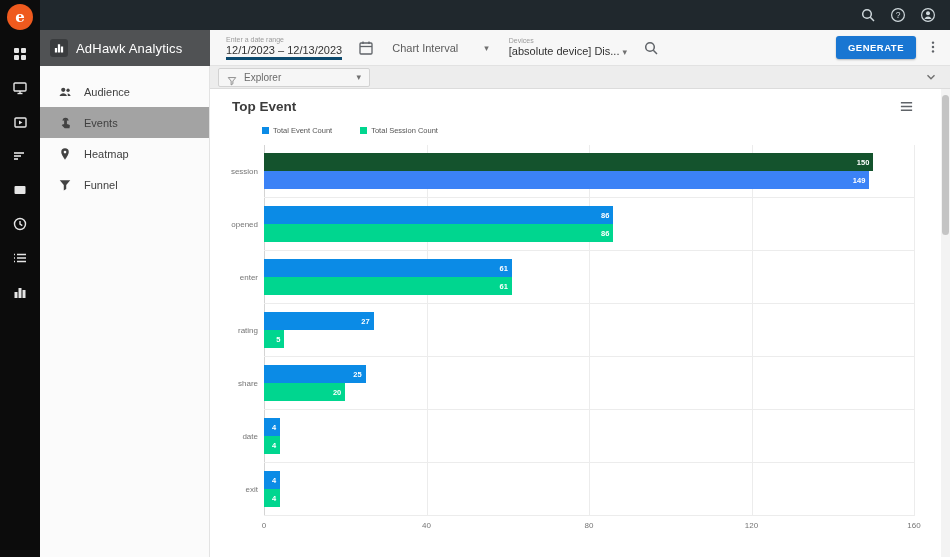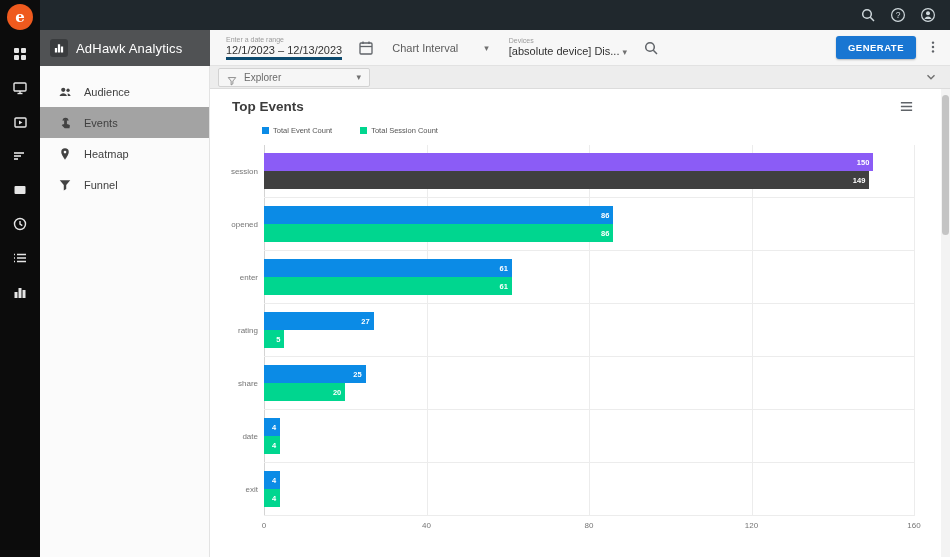--- a/index.html
+++ b/index.html
@@ -246,21 +246,21 @@
     </div>
     <div class="explorer-spacer"></div>
     <div class="chevron-icon"><svg viewBox="0 0 16 16" fill="none" stroke="currentColor" stroke-width="1.6">
           <polyline points="4,6 8,10 12,6"></polyline>
         </svg></div>
   </div>
 
   <div class="main">
     <div class="card">
       <div class="card-head">
-        <span class="card-title">Top Events</span>
+        <span class="card-title">Top Event</span>
         <div class="menu-icon"><svg viewBox="0 0 16 16" stroke="currentColor" stroke-width="1.6">
               <line x1="2" y1="4" x2="14" y2="4"></line>
               <line x1="2" y1="8" x2="14" y2="8"></line>
               <line x1="2" y1="12" x2="14" y2="12"></line>
             </svg></div>
       </div>
       <div class="legend">
           <div class="legend-item">
             <span class="legend-swatch" style="background: rgb(11, 139, 230);"></span>
             <span class="legend-label">Total Event Count</span>
@@ -283,24 +283,24 @@
         <div class="plot">
           <div class="gridlines">
               <div class="gridline zero" style="left: 0%;"></div>
               <div class="gridline" style="left: 25%;"></div>
               <div class="gridline" style="left: 50%;"></div>
               <div class="gridline" style="left: 75%;"></div>
               <div class="gridline" style="left: 100%;"></div>
             </div>
           <div class="rows">
               <div class="chart-row">
-                <div class="bar" style="width: 93.75%; background: #8b5cf6;">
+                <div class="bar" style="width: 93.75%; background: #14532d;">
                   <span class="bar-value">150</span>
                 </div>
-                <div class="bar" style="width: 93.125%; background: #404040;">
+                <div class="bar" style="width: 93.125%; background: #3b82f6;">
                   <span class="bar-value">149</span>
                 </div>
               </div>
               <div class="chart-row">
                 <div class="bar" style="width: 53.75%; background: rgb(11, 139, 230);">
                   <span class="bar-value">86</span>
                 </div>
                 <div class="bar" style="width: 53.75%; background: rgb(0, 214, 143);">
                   <span class="bar-value">86</span>
                 </div>

